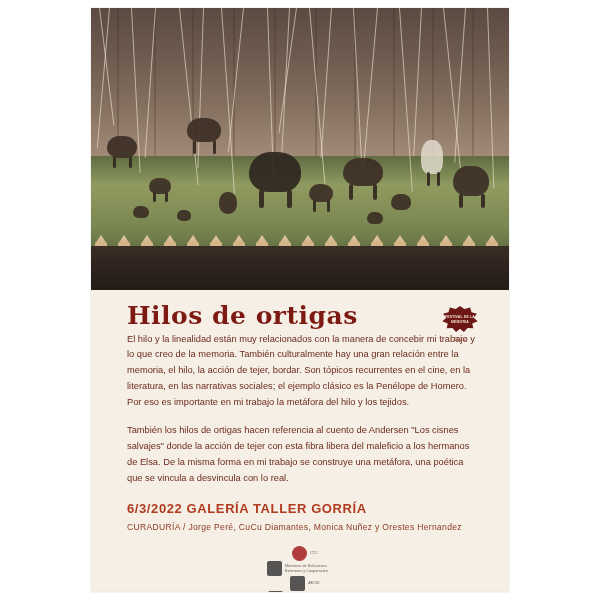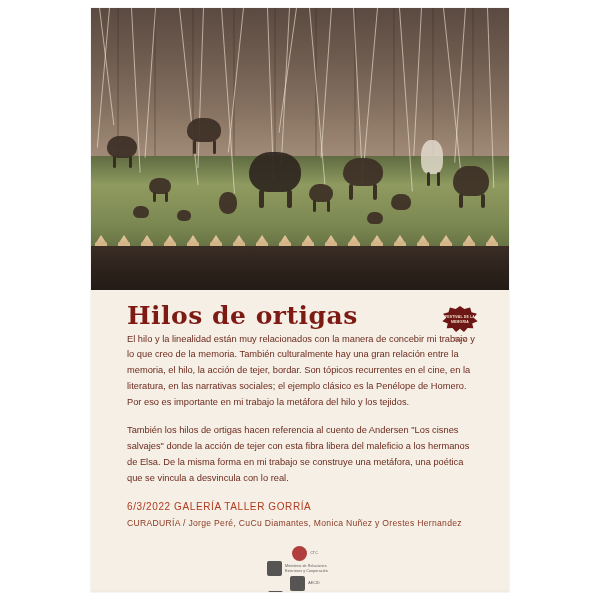--- a/index.html
+++ b/index.html
@@ -185,22 +185,22 @@
 
   .body-text {
     font-size: 9.3px;
     line-height: 1.72;
     color: #6d2a1d;
     margin: 0 0 12px 0;
     text-align: left;
   }
 
   .credit-line {
-    font-size: 10px;
-    font-weight: 400;
+    font-size: 13px;
+    font-weight: 700;
     letter-spacing: 0.6px;
     color: #b23a1f;
     margin: 14px 0 6px 0;
   }
   .curators {
     font-size: 8.6px;
     letter-spacing: 0.3px;
     color: #8d3a22;
     margin: 0;
   }

